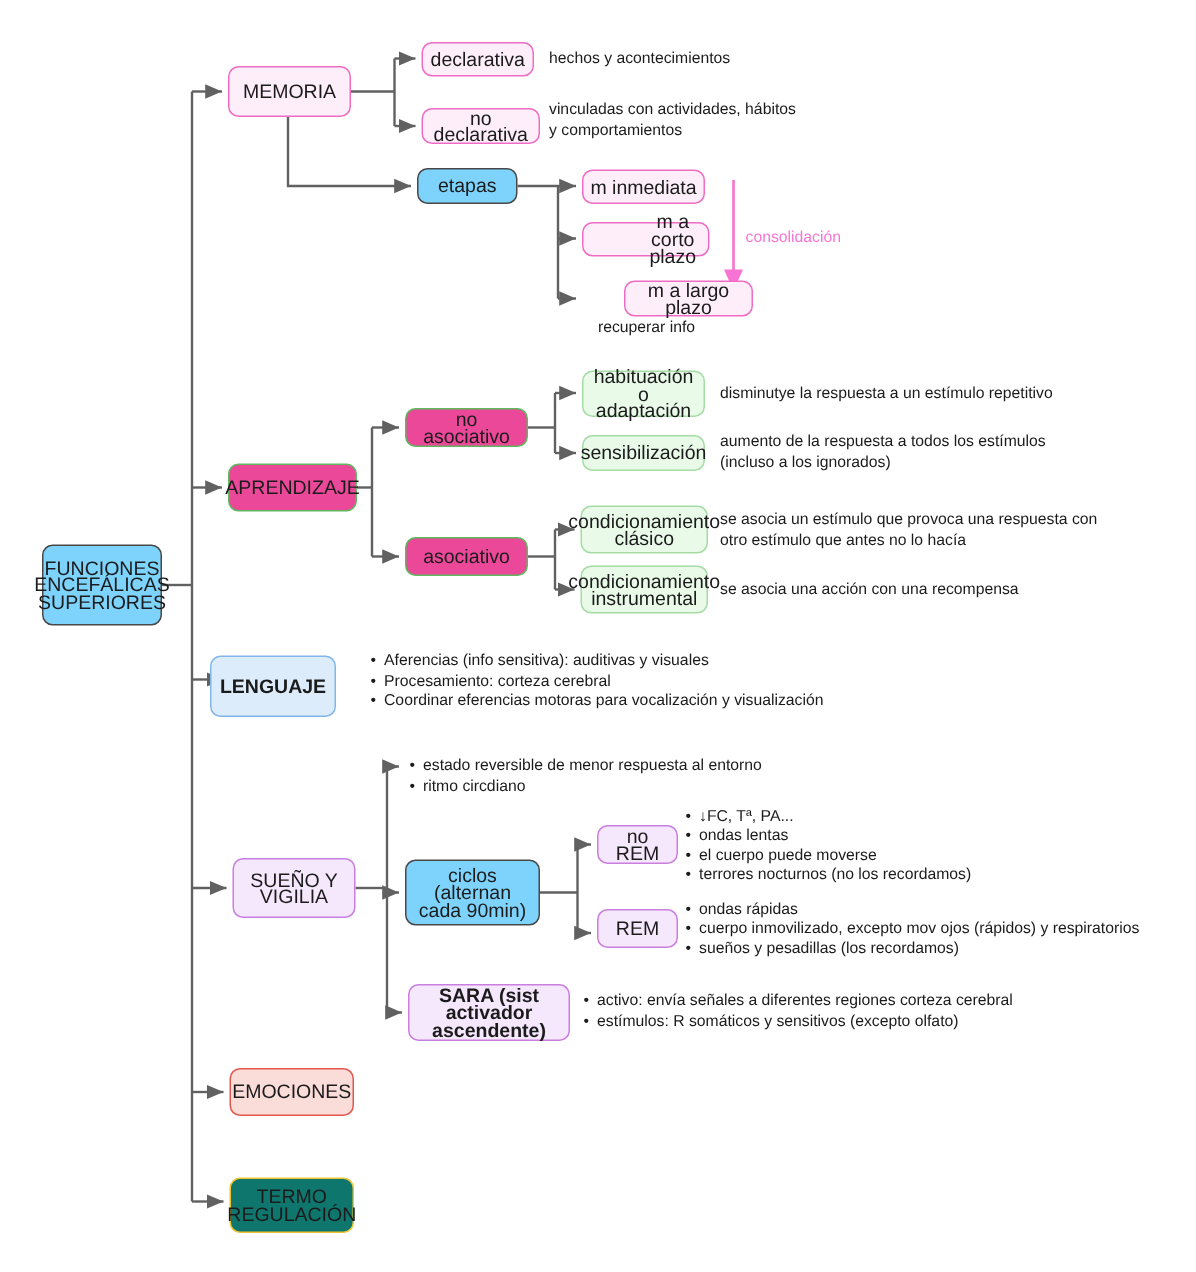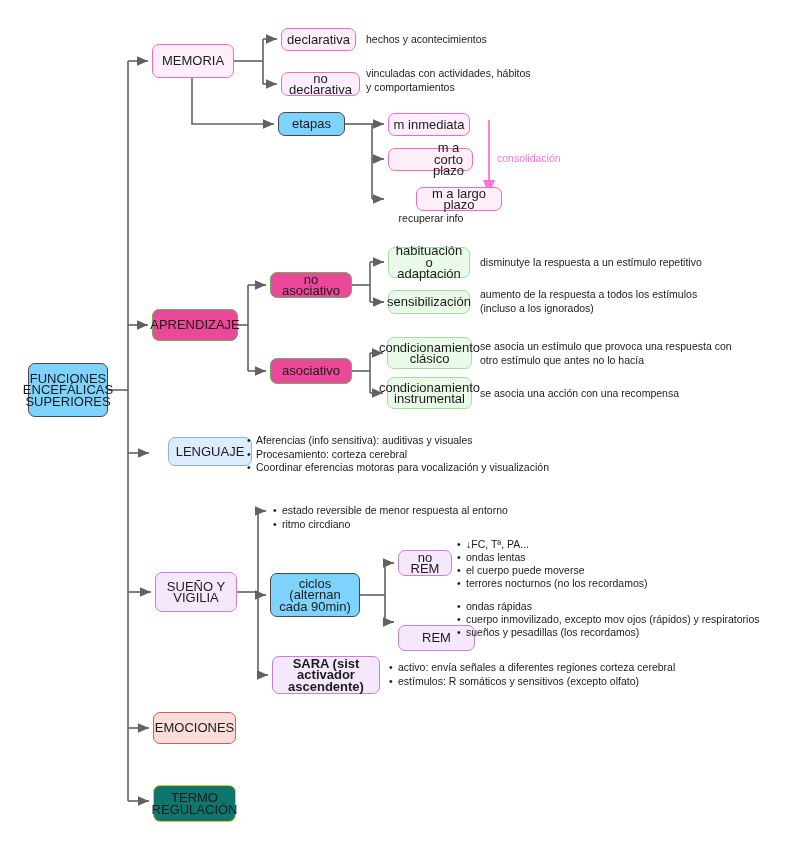--- a/index.html
+++ b/index.html
@@ -139,21 +139,21 @@
     </div>
   <div class="node glight" style="left:387px;top:337px;width:85px;height:32px;">
       <span>condicionamiento clásico</span>
     </div>
   <div class="ann" style="left:480px;top:340px;width:262px;">se asocia un estímulo que provoca una respuesta con otro estímulo que antes no lo hacía</div>
   <div class="node glight" style="left:387px;top:377px;width:85px;height:32px;">
       <span>condicionamiento instrumental</span>
     </div>
   <div class="ann" style="left:480px;top:387px;width:280px;">se asocia una acción con una recompensa</div>
 
-  <div class="node blue" style="left:168px;top:437px;width:84px;height:29px;">
+  <div class="node blue" style="left:140px;top:437px;width:84px;height:41px;font-weight:bold;">
       <span>LENGUAJE</span>
     </div>
   <div class="ann bullets" style="left:246px;top:434px;width:360px;">
     <div>Aferencias (info sensitiva): auditivas y visuales</div>
     <div>Procesamiento: corteza cerebral</div>
     <div>Coordinar eferencias motoras para vocalización y visualización</div>
   </div>
 
   <div class="node purple" style="left:155px;top:572px;width:82px;height:40px;">
       <span>SUEÑO Y VIGILIA</span>
@@ -167,21 +167,21 @@
     </div>
   <div class="node purple" style="left:398px;top:550px;width:54px;height:26px;">
       <span>no REM</span>
     </div>
   <div class="ann bullets" style="left:456px;top:538px;width:330px;line-height:13px;">
     <div>↓FC, Tª, PA...</div>
     <div>ondas lentas</div>
     <div>el cuerpo puede moverse</div>
     <div>terrores nocturnos (no los recordamos)</div>
   </div>
-  <div class="node purple" style="left:398px;top:625px;width:77px;height:26px;">
+  <div class="node purple" style="left:398px;top:606px;width:54px;height:26px;">
       <span>REM</span>
     </div>
   <div class="ann bullets" style="left:456px;top:600px;width:340px;line-height:13px;">
     <div>ondas rápidas</div>
     <div>cuerpo inmovilizado, excepto mov ojos (rápidos) y respiratorios</div>
     <div>sueños y pesadillas (los recordamos)</div>
   </div>
   <div class="node purple" style="left:272px;top:656px;width:108px;height:38px;font-weight:bold;">
       <span>SARA (sist activador ascendente)</span>
     </div>

